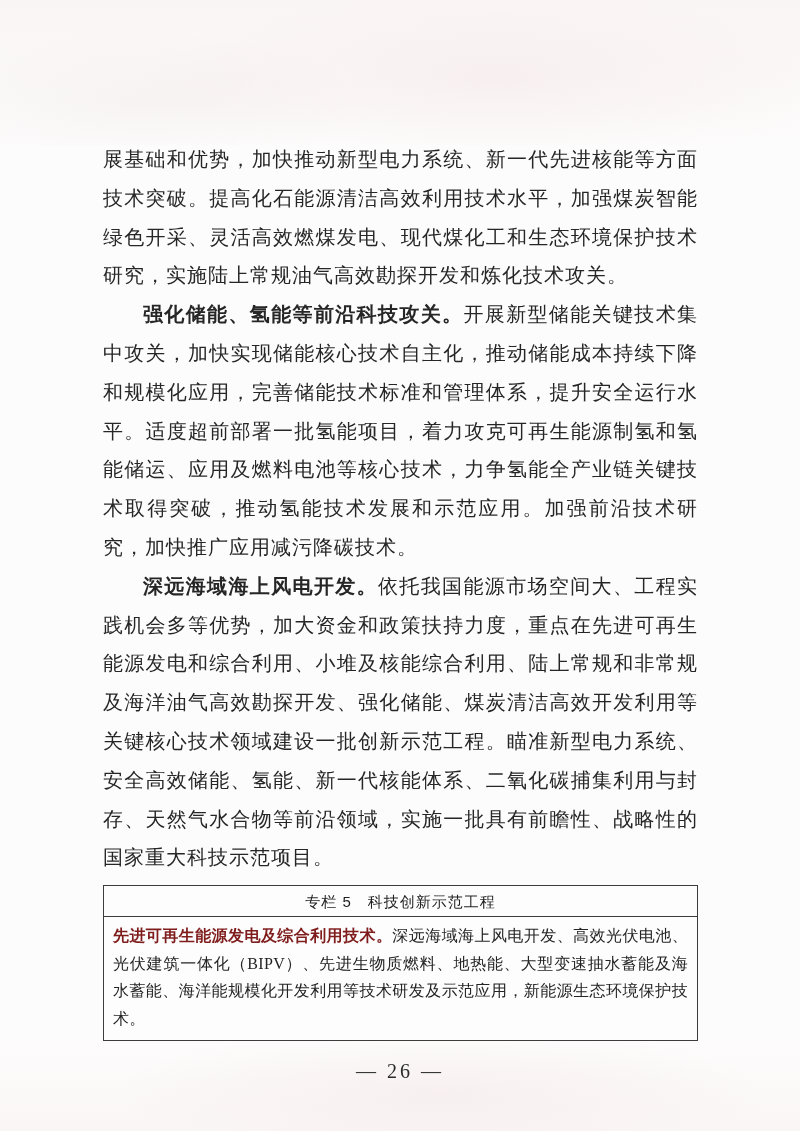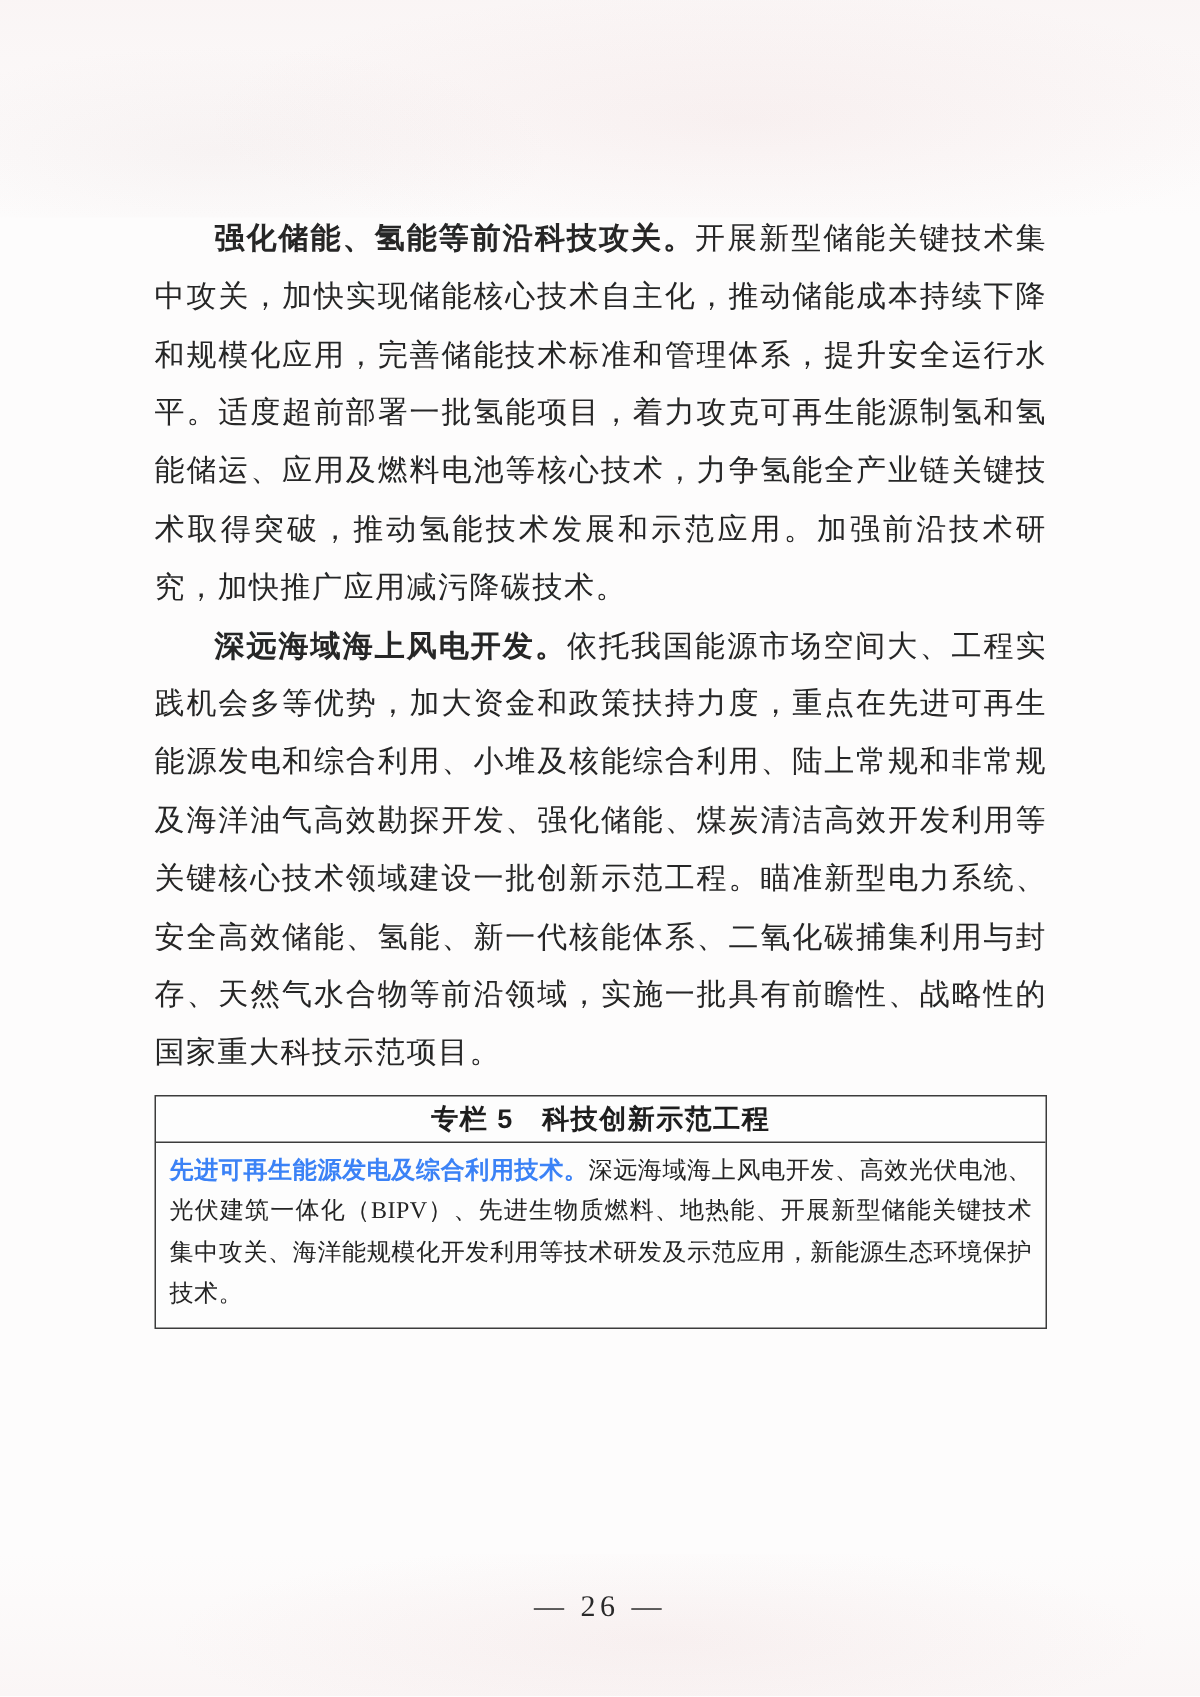--- a/index.html
+++ b/index.html
@@ -55,42 +55,42 @@
   }
   .para.indent { text-indent: 2em; }
   .para .lead { font-weight: bold; }
   .callout {
     margin-top: 8px;
     border: 1.6px solid #3c3c3c;
     background: #fdfdfd;
   }
   .callout-title {
     font-family: "Liberation Sans", "DejaVu Sans", sans-serif;
-    font-weight: bold;
-    font-size: 18px;
+    font-weight: normal;
+    font-size: 15px;
     line-height: 29px;
     text-align: center;
     letter-spacing: 1px;
     border-bottom: 1.4px solid #3c3c3c;
     padding: 1px 0 0 0;
     color: #1e1e1e;
   }
   .callout-body {
     padding: 5px 9px 8px 9px;
     font-size: 16px;
     line-height: 27.5px;
     letter-spacing: 0.3px;
     text-align: justify;
     text-justify: inter-character;
     color: #242424;
   }
   .callout-lead {
     font-family: Liberation Serif, serif;
     font-weight: bold;
-    color: #3b82f6;
+    color: #7f1d1d;
   }
   .page-number {
     position: absolute;
     top: 1060px;
     left: 0;
     width: 100%;
     text-align: center;
     font-size: 20px;
     letter-spacing: 3px;
     color: #2a2a2a;
@@ -99,27 +99,28 @@
 </head>
 <body>
 
 <div class="page">
 
   <div class="ghost ghost-top"></div>
   <div class="ghost ghost-bottom"></div>
 
   <div class="content">
 
+    <p class="para"><span class="lead"></span><span>展基础和优势，加快推动新型电力系统、新一代先进核能等方面技术突破。提高化石能源清洁高效利用技术水平，加强煤炭智能绿色开采、灵活高效燃煤发电、现代煤化工和生态环境保护技术研究，实施陆上常规油气高效勘探开发和炼化技术攻关。</span></p>
 
     <p class="para indent"><span class="lead">强化储能、氢能等前沿科技攻关。</span><span>开展新型储能关键技术集中攻关，加快实现储能核心技术自主化，推动储能成本持续下降和规模化应用，完善储能技术标准和管理体系，提升安全运行水平。适度超前部署一批氢能项目，着力攻克可再生能源制氢和氢能储运、应用及燃料电池等核心技术，力争氢能全产业链关键技术取得突破，推动氢能技术发展和示范应用。加强前沿技术研究，加快推广应用减污降碳技术。</span></p>
 
     <p class="para indent"><span class="lead">深远海域海上风电开发。</span><span>依托我国能源市场空间大、工程实践机会多等优势，加大资金和政策扶持力度，重点在先进可再生能源发电和综合利用、小堆及核能综合利用、陆上常规和非常规及海洋油气高效勘探开发、强化储能、煤炭清洁高效开发利用等关键核心技术领域建设一批创新示范工程。瞄准新型电力系统、安全高效储能、氢能、新一代核能体系、二氧化碳捕集利用与封存、天然气水合物等前沿领域，实施一批具有前瞻性、战略性的国家重大科技示范项目。</span></p>
 
     <div class="callout">
       <div class="callout-title">专栏 5　科技创新示范工程</div>
-      <div class="callout-body"><span class="callout-lead">先进可再生能源发电及综合利用技术。</span><span>深远海域海上风电开发、高效光伏电池、光伏建筑一体化（BIPV）、先进生物质燃料、地热能、开展新型储能关键技术集中攻关、海洋能规模化开发利用等技术研发及示范应用，新能源生态环境保护技术。</span></div>
+      <div class="callout-body"><span class="callout-lead">先进可再生能源发电及综合利用技术。</span><span>深远海域海上风电开发、高效光伏电池、光伏建筑一体化（BIPV）、先进生物质燃料、地热能、大型变速抽水蓄能及海水蓄能、海洋能规模化开发利用等技术研发及示范应用，新能源生态环境保护技术。</span></div>
     </div>
 
   </div>
 
   <div class="page-number">— 26 —</div>
 
 </div>
 
 </body></html>

